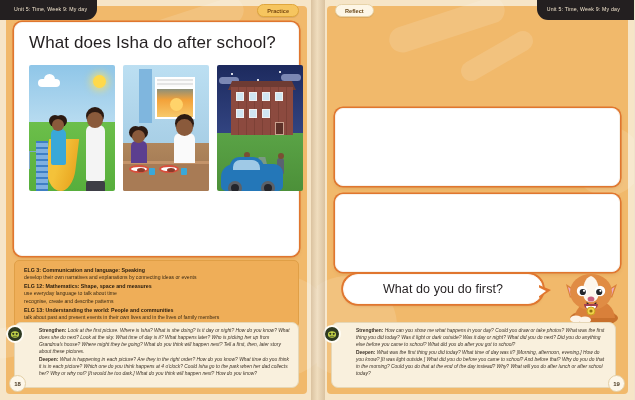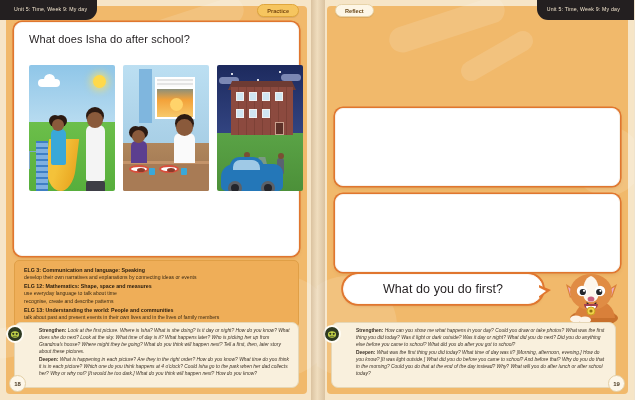--- a/index.html
+++ b/index.html
@@ -57,21 +57,21 @@
 
   
   .card {
     position: absolute;
     background: #ffffff;
     border-radius: 8px;
     border: 1.6px solid #f7f2ea;
     box-shadow: 0 0 0 1.6px #e0762f, 0 2px 4px rgba(120,60,10,.18);
   }
   .card-title {
-    font-size: 11px; color: #231f20;
+    font-size: 17px; color: #231f20;
     letter-spacing: .1px;
   }
 
   
   #main-card-left { left: 14px; top: 22px; right: 18px; height: 234px; }
   #main-card-left .card-title { position: absolute; left: 14px; top: 10px; }
 
   .panels { position: absolute; left: 14px; top: 42px; display: flex; gap: 8px; }
   .panel { width: 86px; height: 126px; border-radius: 2px; overflow: hidden; position: relative; }
 

